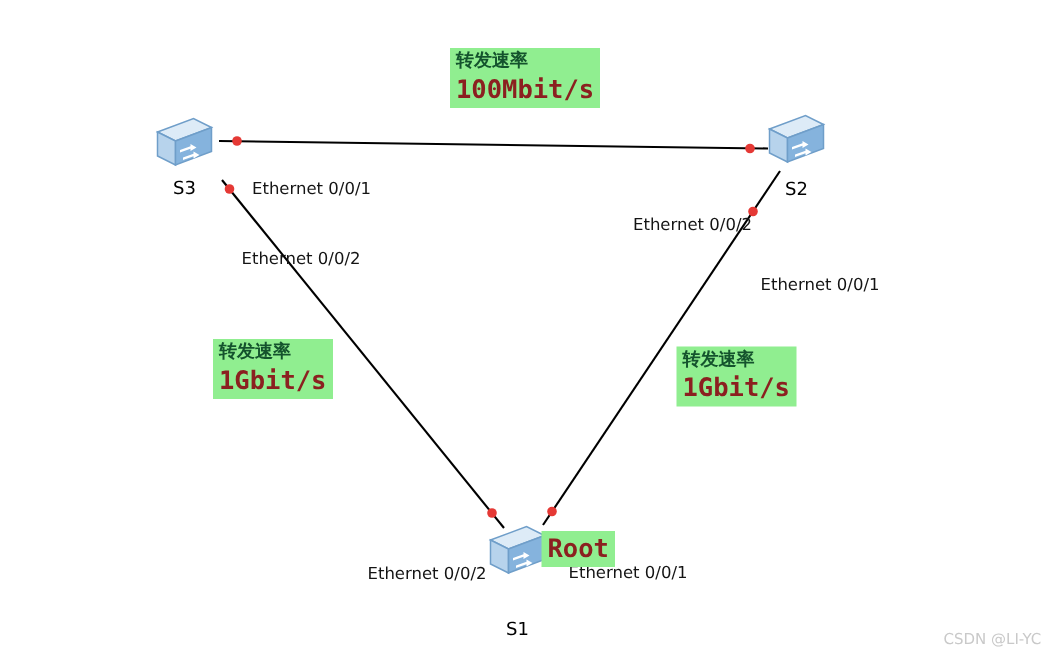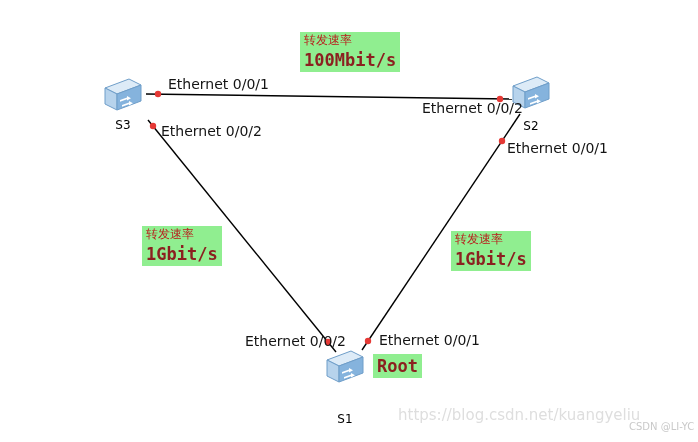--- a/index.html
+++ b/index.html
@@ -1,23 +1,23 @@
 <!DOCTYPE html>
 <html style="--highlight-green: #90EE90; --code-red: #8B2020; --link-black: #000000; --dot-red: #E53935;"><head>
 <meta charset="utf-8">
 <style>
   * { margin:0; padding:0; box-sizing:border-box; }
   body { font-family:"DejaVu Sans","Liberation Sans",sans-serif; background:#fff; }
   .canvas { position:relative; width:698px; height:442px; background:#ffffff; overflow:hidden; }
   .wires { position:absolute; left:0; top:0; width:698px; height:442px; }
   .node { position:absolute; width:46px; height:40px; }
   .node-label { position:absolute; width:46px; text-align:center; font-size:12px; color:#000; }
-  .port-label { position:absolute; font-size:14px; color:#141414; white-space:nowrap; }
+  .port-label { position:absolute; font-size:11px; color:#141414; white-space:nowrap;margin-top:43px; }
   .note { position:absolute; background:var(--highlight-green,#90EE90); padding:1px 4px; line-height:1.3; }
-  .note .t { display:block; font-size:12px; color:#b91c1c; }
+  .note .t { display:block; font-size:12px; color:#14532d;font-weight:bold; }
   .note .v { display:block; font-size:17px; font-weight:bold; color:var(--code-red,#8B2020);
              font-family:"DejaVu Sans Mono","Liberation Mono",monospace; }
   .note.single .v { display:block; }
   .wm-url { position:absolute; left:398px; top:406px; font-size:15px; color:#dedede; white-space:nowrap; }
   .wm-credit { position:absolute; left:629px; top:421px; font-size:10px; color:#c9c9c9; white-space:nowrap; }
 </style>
 </head>
 <body>
 
 <div class="canvas">
@@ -80,20 +80,19 @@
     <span class="v">100Mbit/s</span>
   </div>
   <div class="note" style="left:142px; top:226px;">
     <span class="t">转发速率</span>
     <span class="v">1Gbit/s</span>
   </div>
   <div class="note" style="left:451px; top:231px;">
     <span class="t">转发速率</span>
     <span class="v">1Gbit/s</span>
   </div>
-  <div class="note single" style="left:373px; top:354px;">
+  <div class="note single" style="left:361px; top:354px;">
     <span class="v">Root</span>
   </div>
 
-  <span class="wm-url">https://blog.csdn.net/kuangyeliu</span>
   <span class="wm-credit">CSDN @LI-YC</span>
 
 </div>
 
 </body></html>

